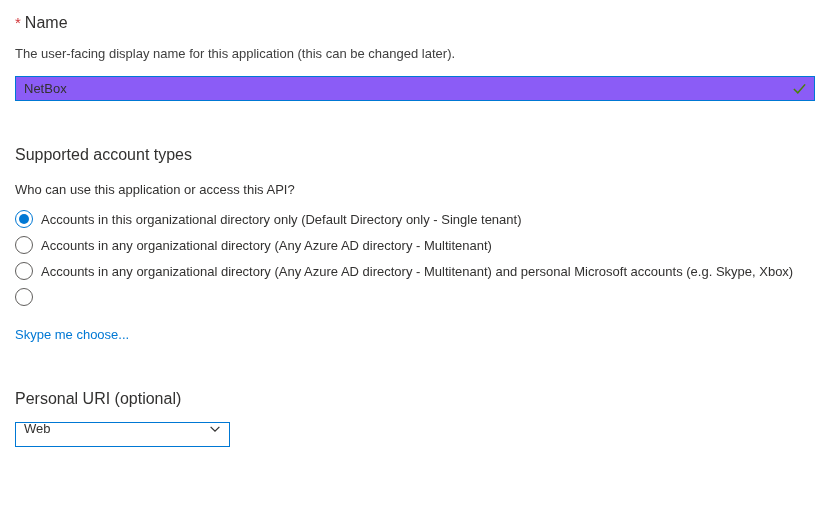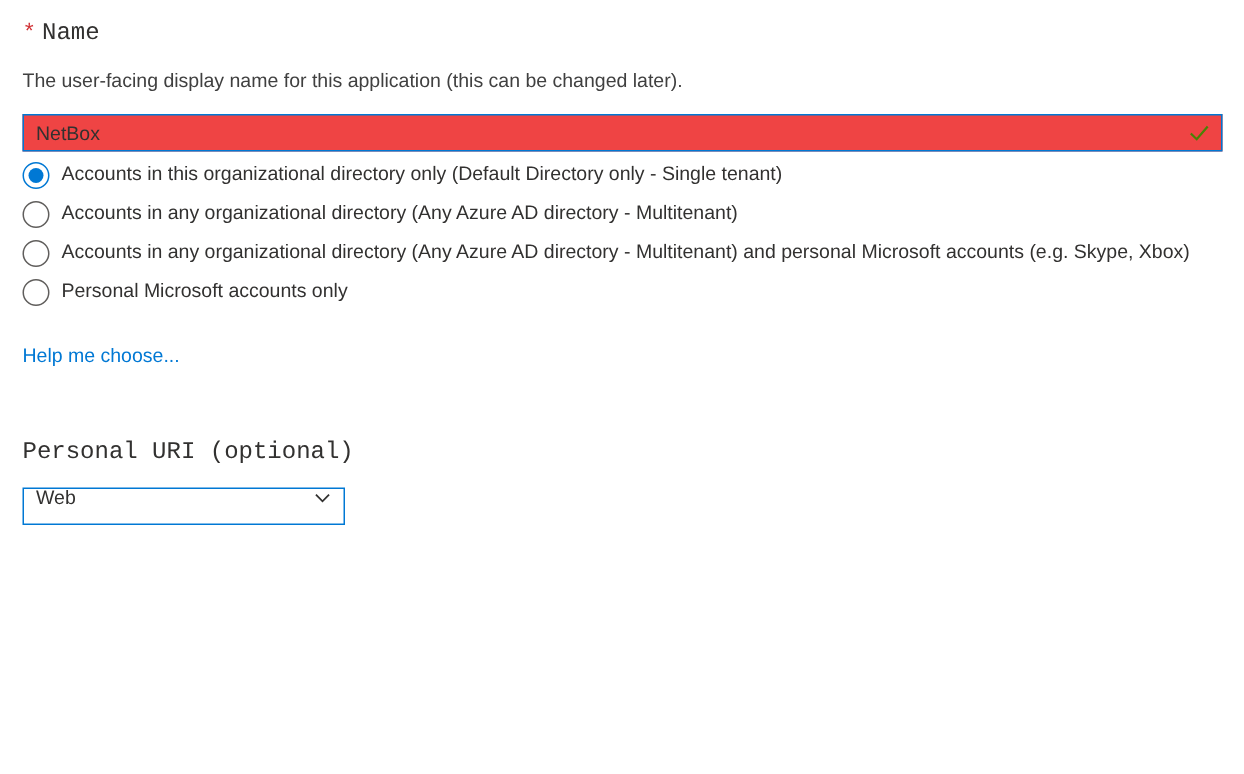--- a/index.html
+++ b/index.html
@@ -10,41 +10,40 @@
     color: #323130;
     overflow: hidden;
   }
   .page { padding: 12px 14px 0 15px; }
 
   .section-title {
     font-size: 16px;
     font-weight: 400;
     line-height: 21px;
     color: #323130;
-    font-family: Liberation Mono, monospace;
   }
   .required {
     color: #d13438;
     margin-right: 4px;
     font-size: 15px;
   }
   .desc {
     font-size: 13px;
     line-height: 19px;
     margin-top: 11px;
     max-width: 800px;
     color: #404040;
   }
 
   .field {
     position: relative;
     margin-top: 13px;
     height: 25px;
     border: 1px solid #0078d4;
-    background: #ef4444;
+    background: #8b5cf6;
     display: flex;
     align-items: center;
   }
   .field input {
     border: none;
     outline: none;
     width: 100%;
     height: 100%;
     padding: 0 28px 0 8px;
     font-family: "Liberation Sans", "DejaVu Sans", sans-serif;
@@ -66,21 +65,21 @@
   .question {
     font-size: 13px;
     line-height: 19px;
     margin-top: 15px;
   }
 
   .radio-group { margin-top: 7px; }
   .radio-row {
     height: 26px;
     display: flex;
-    align-items: flex-start;
+    align-items: center;
     cursor: pointer;
   }
   .radio-control {
     width: 18px;
     height: 18px;
     border: 1px solid #605e5c;
     border-radius: 50%;
     flex: 0 0 18px;
     position: relative;
     background: #fff;
@@ -146,41 +145,42 @@
   </div>
   <div class="desc">The user-facing display name for this application (this can be changed later).</div>
   <div class="field">
     <input type="text" value="NetBox" style="">
     <svg class="check" viewBox="0 0 16 16">
       <path d="M2 8.5 L6.2 12.6 L14 3.6" fill="none" stroke="#498205" stroke-width="1.6"></path>
     </svg>
   </div>
 
   
+  <div class="section-title spacer-section">Supported account types</div>
+  <div class="question">Who can use this application or access this API?</div>
 
   <div class="radio-group">
     <div class="radio-row">
       <span class="radio-control selected"></span>
       <span class="radio-label">Accounts in this organizational directory only (Default Directory only - Single tenant)</span>
     </div>
     <div class="radio-row">
       <span class="radio-control"></span>
       <span class="radio-label">Accounts in any organizational directory (Any Azure AD directory - Multitenant)</span>
     </div>
     <div class="radio-row">
       <span class="radio-control"></span>
       <span class="radio-label">Accounts in any organizational directory (Any Azure AD directory - Multitenant) and personal Microsoft accounts (e.g. Skype, Xbox)</span>
     </div>
     <div class="radio-row">
       <span class="radio-control"></span>
-      <span class="radio-label">Personal Microsoft accounts only</span>
     </div>
   </div>
 
-  <a class="link">Help me choose...</a>
+  <a class="link">Skype me choose...</a>
 
   
   <div class="section-title" style="margin-top:45px;">Personal URI (optional)</div>
 
   <div class="uri-row">
     <div class="select">
       <span>Web</span>
       <svg class="chev" viewBox="0 0 16 16">
         <path d="M3 5.5 L8 10.5 L13 5.5" fill="none" stroke="#323130" stroke-width="1.4"></path>
       </svg>

